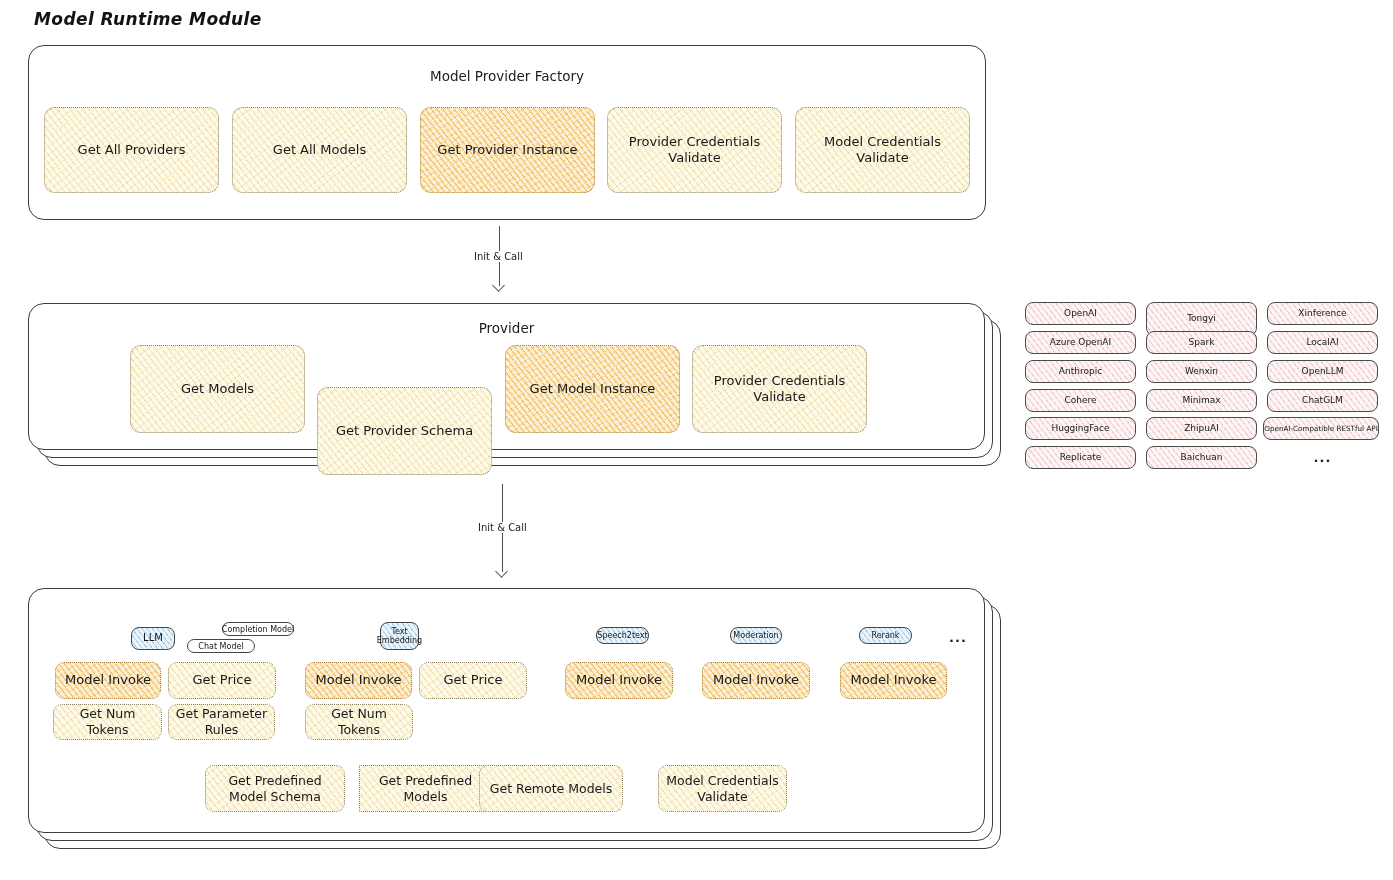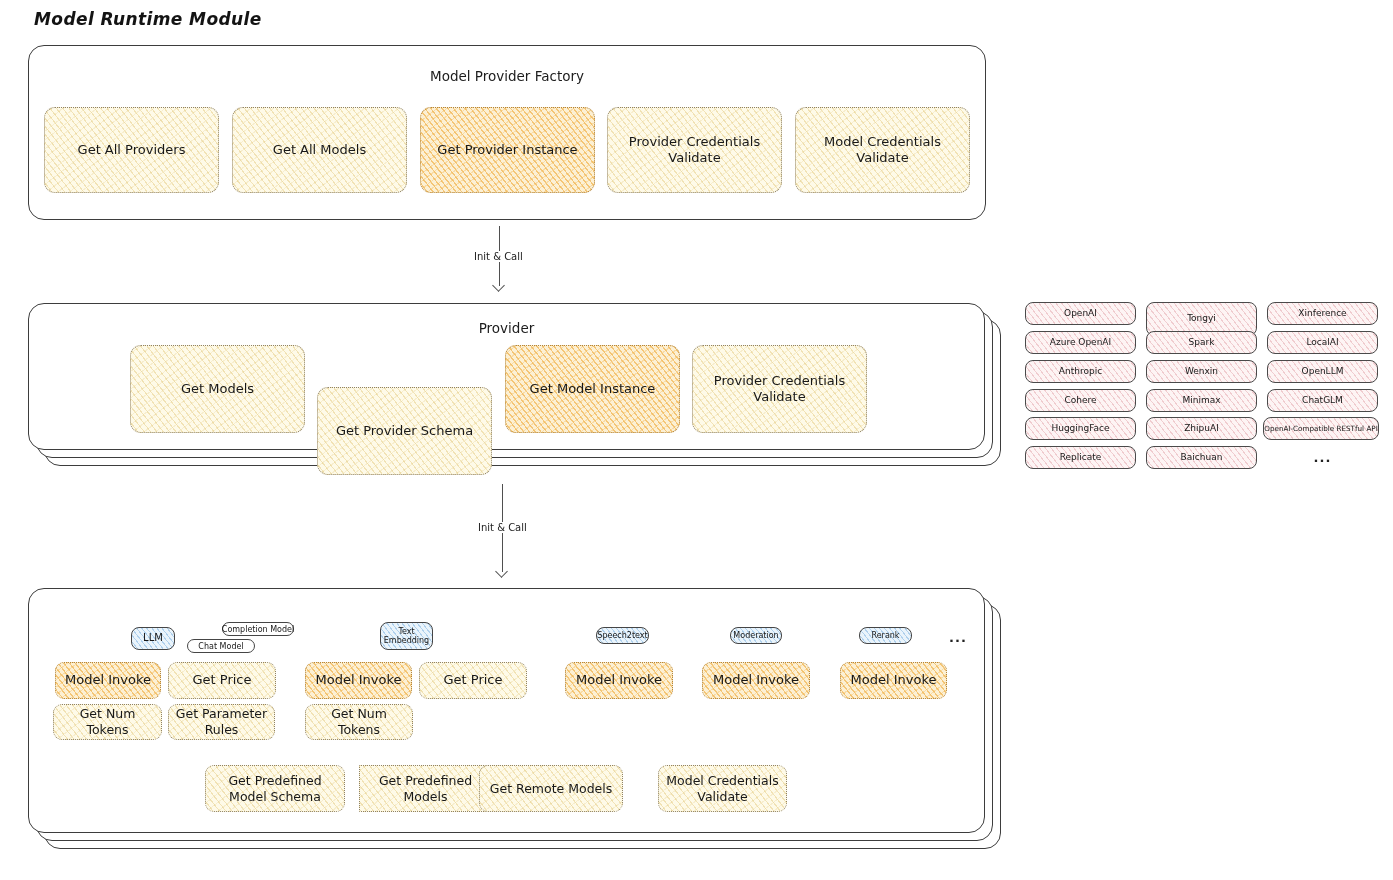--- a/index.html
+++ b/index.html
@@ -129,21 +129,21 @@
   <div class="arrow-head" style="left:497px; top:567px;"></div>
   <div class="arrow-label" style="left:474px; top:522px;">Init &amp; Call</div>
 
   <div class="stack-layer" style="left:44px; top:604px; width:957px; height:245px;"></div>
   <div class="stack-layer" style="left:36px; top:596px; width:957px; height:245px;"></div>
   <div class="panel" style="left:28px; top:588px; width:957px; height:245px;"></div>
 
   <div class="node hatch-blue" style="left:131px; top:627px; width:44px; height:23px;">LLM</div>
   <div class="tab-white" style="left:202px; top:622px; width:72px; height:14px;margin-left:20px;">Completion Model</div>
   <div class="tab-white" style="left:187px; top:639px; width:68px; height:14px;">Chat Model</div>
-  <div class="node hatch-blue small-font" style="left:380px; top:622px; width:53px; height:28px;">Text Embedding</div>
+  <div class="node hatch-blue small-font" style="left:380px; top:622px; width:39px; height:28px;">Text Embedding</div>
   <div class="node hatch-blue small-font" style="left:596px; top:627px; width:53px; height:17px;">Speech2text</div>
   <div class="node hatch-blue small-font" style="left:730px; top:627px; width:52px; height:17px;">Moderation</div>
   <div class="node hatch-blue small-font" style="left:859px; top:627px; width:53px; height:17px;">Rerank</div>
   <div class="ellipsis-txt" style="left:948px; top:630px; width:20px;">...</div>
 
   <div class="node hatch-orange" style="left:55px;  top:662px; width:106px; height:37px; border-radius:9px;">Model Invoke</div>
   <div class="node hatch-cream" style="left:168px; top:662px; width:108px; height:37px; border-radius:9px;">Get Price</div>
   <div class="node hatch-orange" style="left:305px; top:662px; width:107px; height:37px; border-radius:9px;">Model Invoke</div>
   <div class="node hatch-cream" style="left:419px; top:662px; width:108px; height:37px; border-radius:9px;">Get Price</div>
   <div class="node hatch-orange" style="left:565px; top:662px; width:108px; height:37px; border-radius:9px;">Model Invoke</div>

